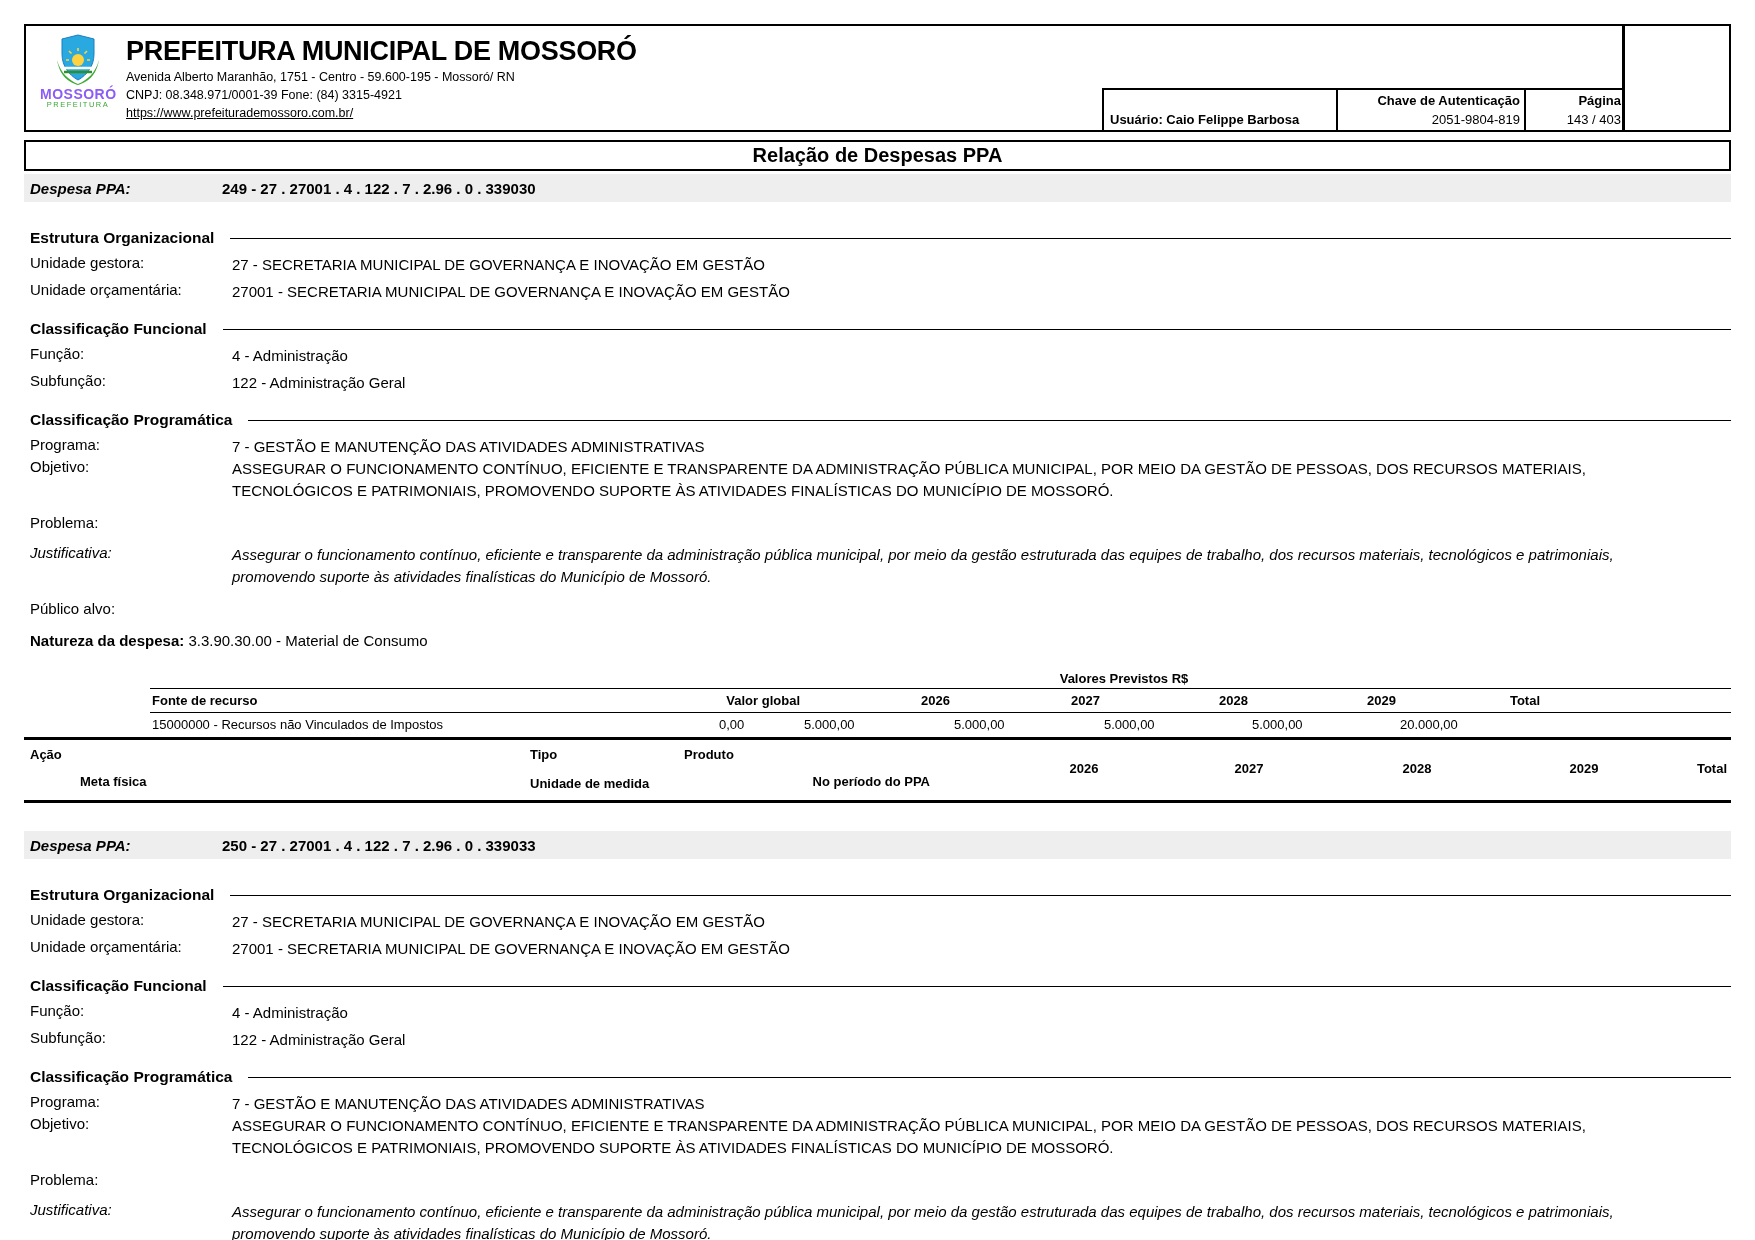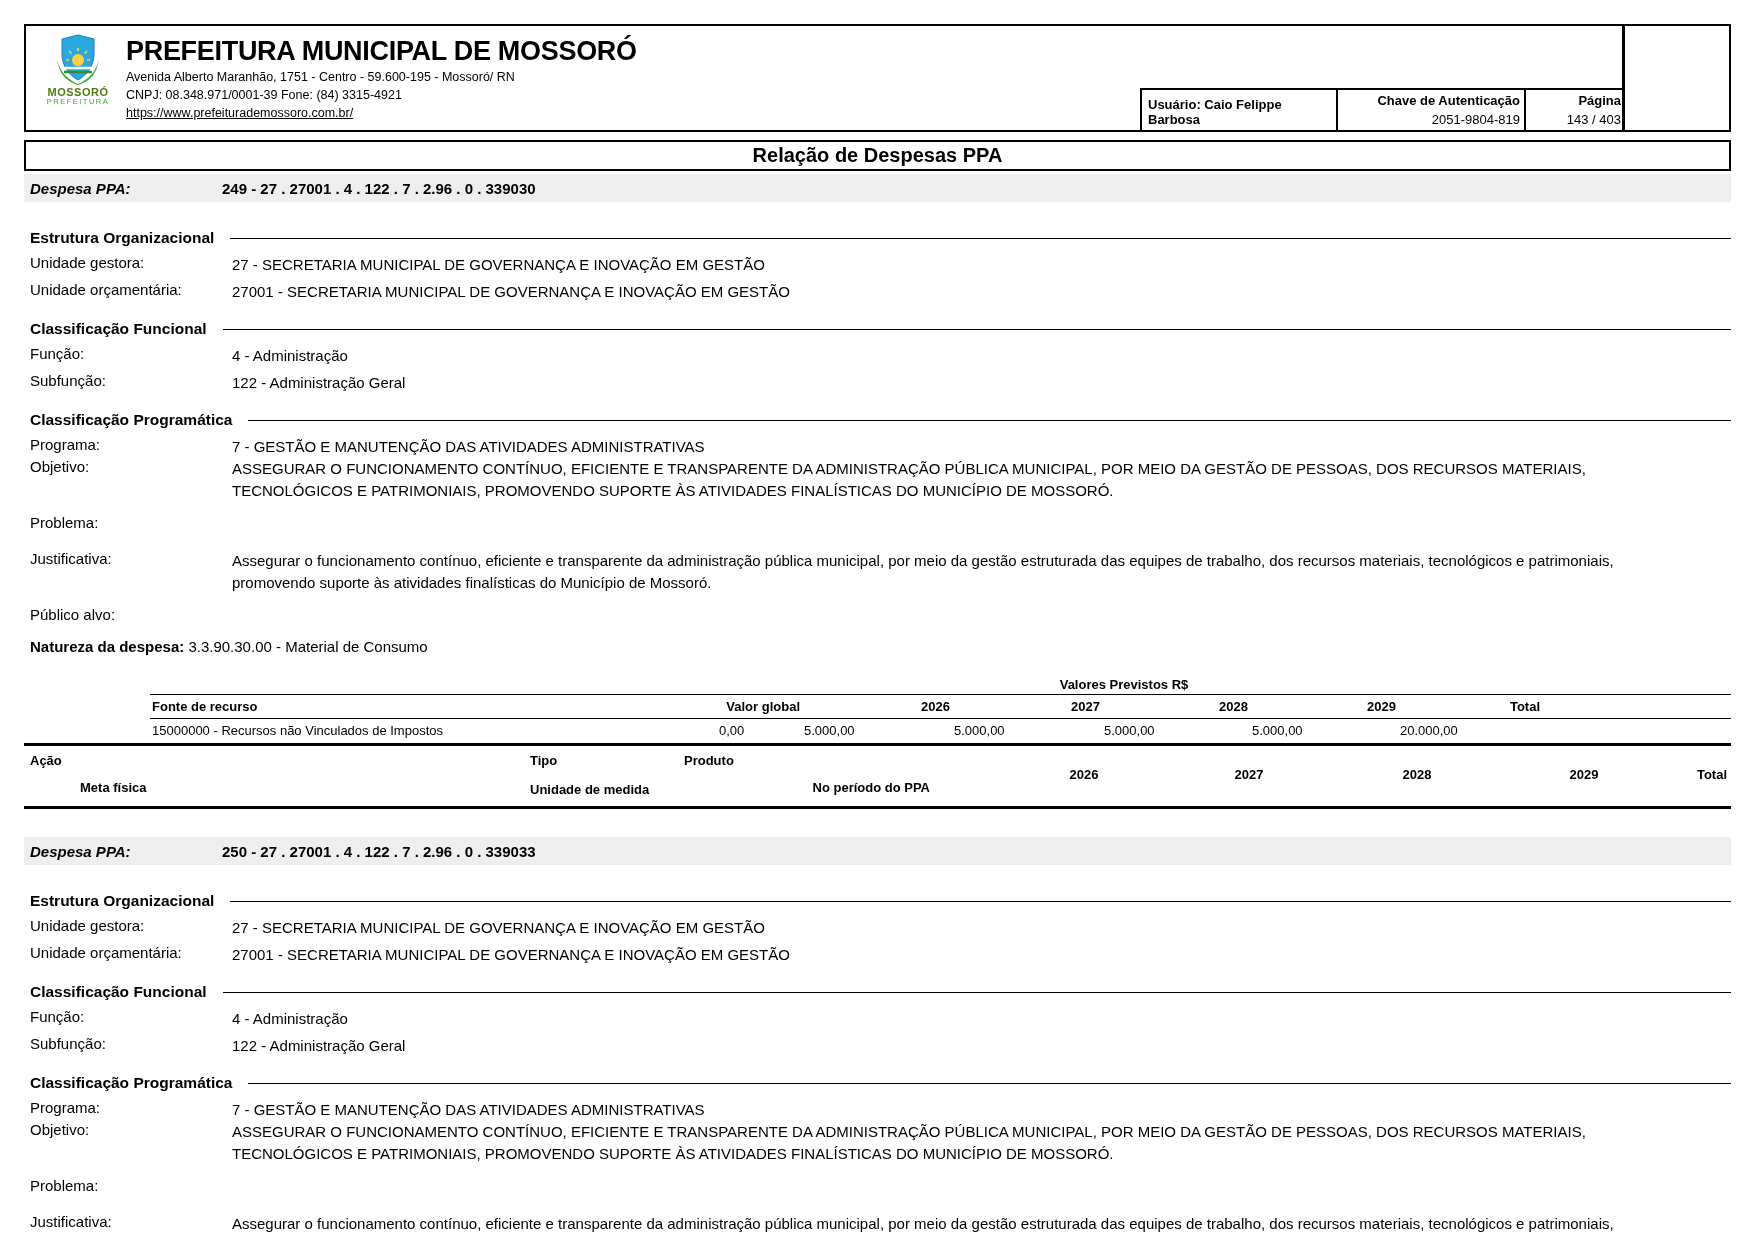--- a/index.html
+++ b/index.html
@@ -6,50 +6,50 @@
   .page{
     width:1755px;height:1240px;box-sizing:border-box;
     padding:24px 24px 0 24px;
     font-family:"Liberation Sans","DejaVu Sans",sans-serif;
     color:#000;background:#fff;position:relative;overflow:hidden;
   }
   
   .header{position:relative;border:2px solid #000;height:108px;box-sizing:border-box;}
   .header-left{display:flex;align-items:flex-start;gap:10px;padding:8px 0 0 14px;}
   .logo{width:76px;text-align:center;line-height:1;}
-  .logo-city{font-weight:bold;color:#4d7c0f;font-size:11px;letter-spacing:.5px;margin-top:1px;}
+  .logo-city{font-weight:bold;color:#8b5cf6;font-size:14px;letter-spacing:.5px;margin-top:1px;}
   .logo-sub{color:#3aaa35;font-size:7.5px;letter-spacing:1.5px;}
   .org-block{padding-top:2px;}
   .org-title{font-size:27px;font-weight:bold;letter-spacing:-0.3px;}
   .org-line{font-size:12.5px;line-height:16px;margin-top:2px;}
   .org-link{text-decoration:underline;color:#000;cursor:pointer;}
   .header-cells{position:absolute;bottom:0;right:104px;display:flex;height:42px;box-sizing:border-box;}
   .hcell{border-left:2px solid #000;border-top:2px solid #000;box-sizing:border-box;font-size:13px;}
-  .hcell-user{width:196px;display:flex;align-items:flex-end;padding:3px 6px;font-weight:bold;}
+  .hcell-user{width:234px;display:flex;align-items:flex-end;padding:3px 6px;font-weight:bold;}
   .hcell-center{display:flex;flex-direction:column;justify-content:space-between;text-align:right;padding:3px 4px;}
   .hcell-auth{width:188px;}
   .hcell-page{width:101px;}
   .hcell-center .cap{font-weight:bold;}
   .header-endbox{position:absolute;top:0;right:0;bottom:0;width:104px;border-left:3px solid #000;}
   
   .titlebar{border:2px solid #000;height:31px;box-sizing:border-box;margin-top:8px;
     display:flex;align-items:center;justify-content:center;font-size:20px;font-weight:bold;}
   
   .band{background:#eeeeee;height:28px;display:flex;align-items:center;margin-top:3px;
     font-size:15px;font-weight:bold;}
   .band-label{width:192px;padding-left:6px;flex:none;font-style:italic;}
   
   .sechead{display:flex;align-items:center;gap:16px;margin-top:16px;height:20px;
     font-size:15.5px;font-weight:bold;padding-left:6px;}
   .sechead-line{flex:1;border-top:1px solid #000;height:0;}
   .frow{display:flex;align-items:flex-start;font-size:15px;margin-top:5px;min-height:20px;}
   .flabel{width:202px;padding-left:6px;flex:none;}
   .fvalue{flex:1;line-height:22px;}
   .longval{max-width:1390px;}
-  .mt10{margin-top:16px;}
+  .mt10{margin-top:10px;font-style:italic;}
   .mt12{margin-top:12px;}
   .first-after-head{margin-top:6px;}
   
   .natureza{margin-top:12px;font-size:15px;padding-left:6px;}
   .natureza b{font-weight:bold;}
   
   .vcaption{margin-top:22px;margin-left:730px;width:740px;text-align:center;
     font-size:13px;font-weight:bold;}
   table.vtable{border-collapse:collapse;margin-left:126px;width:1581px;table-layout:fixed;
     border-top:1px solid #000;font-size:13px;margin-top:2px;}

